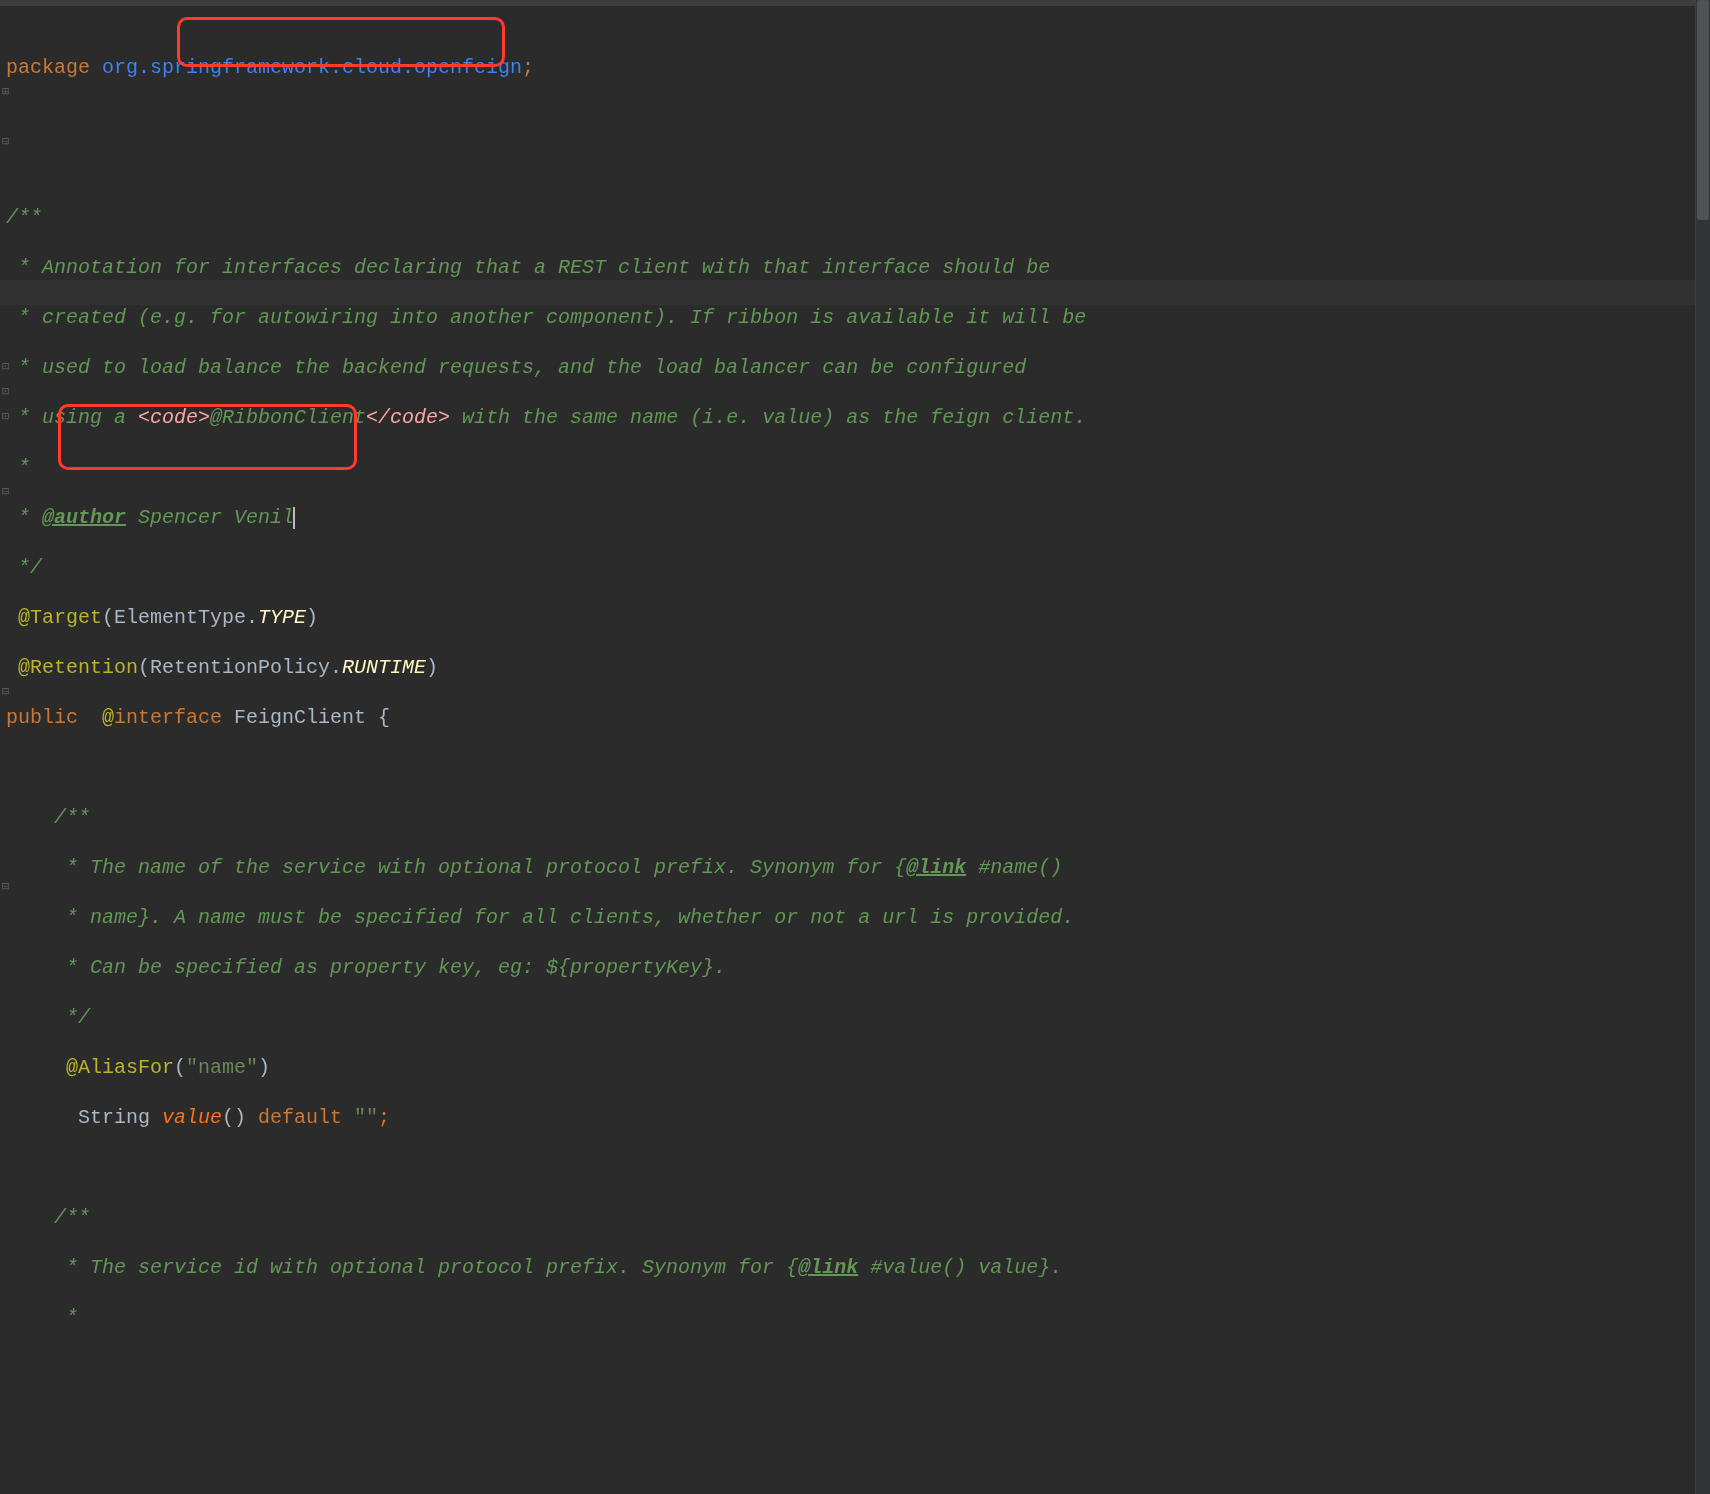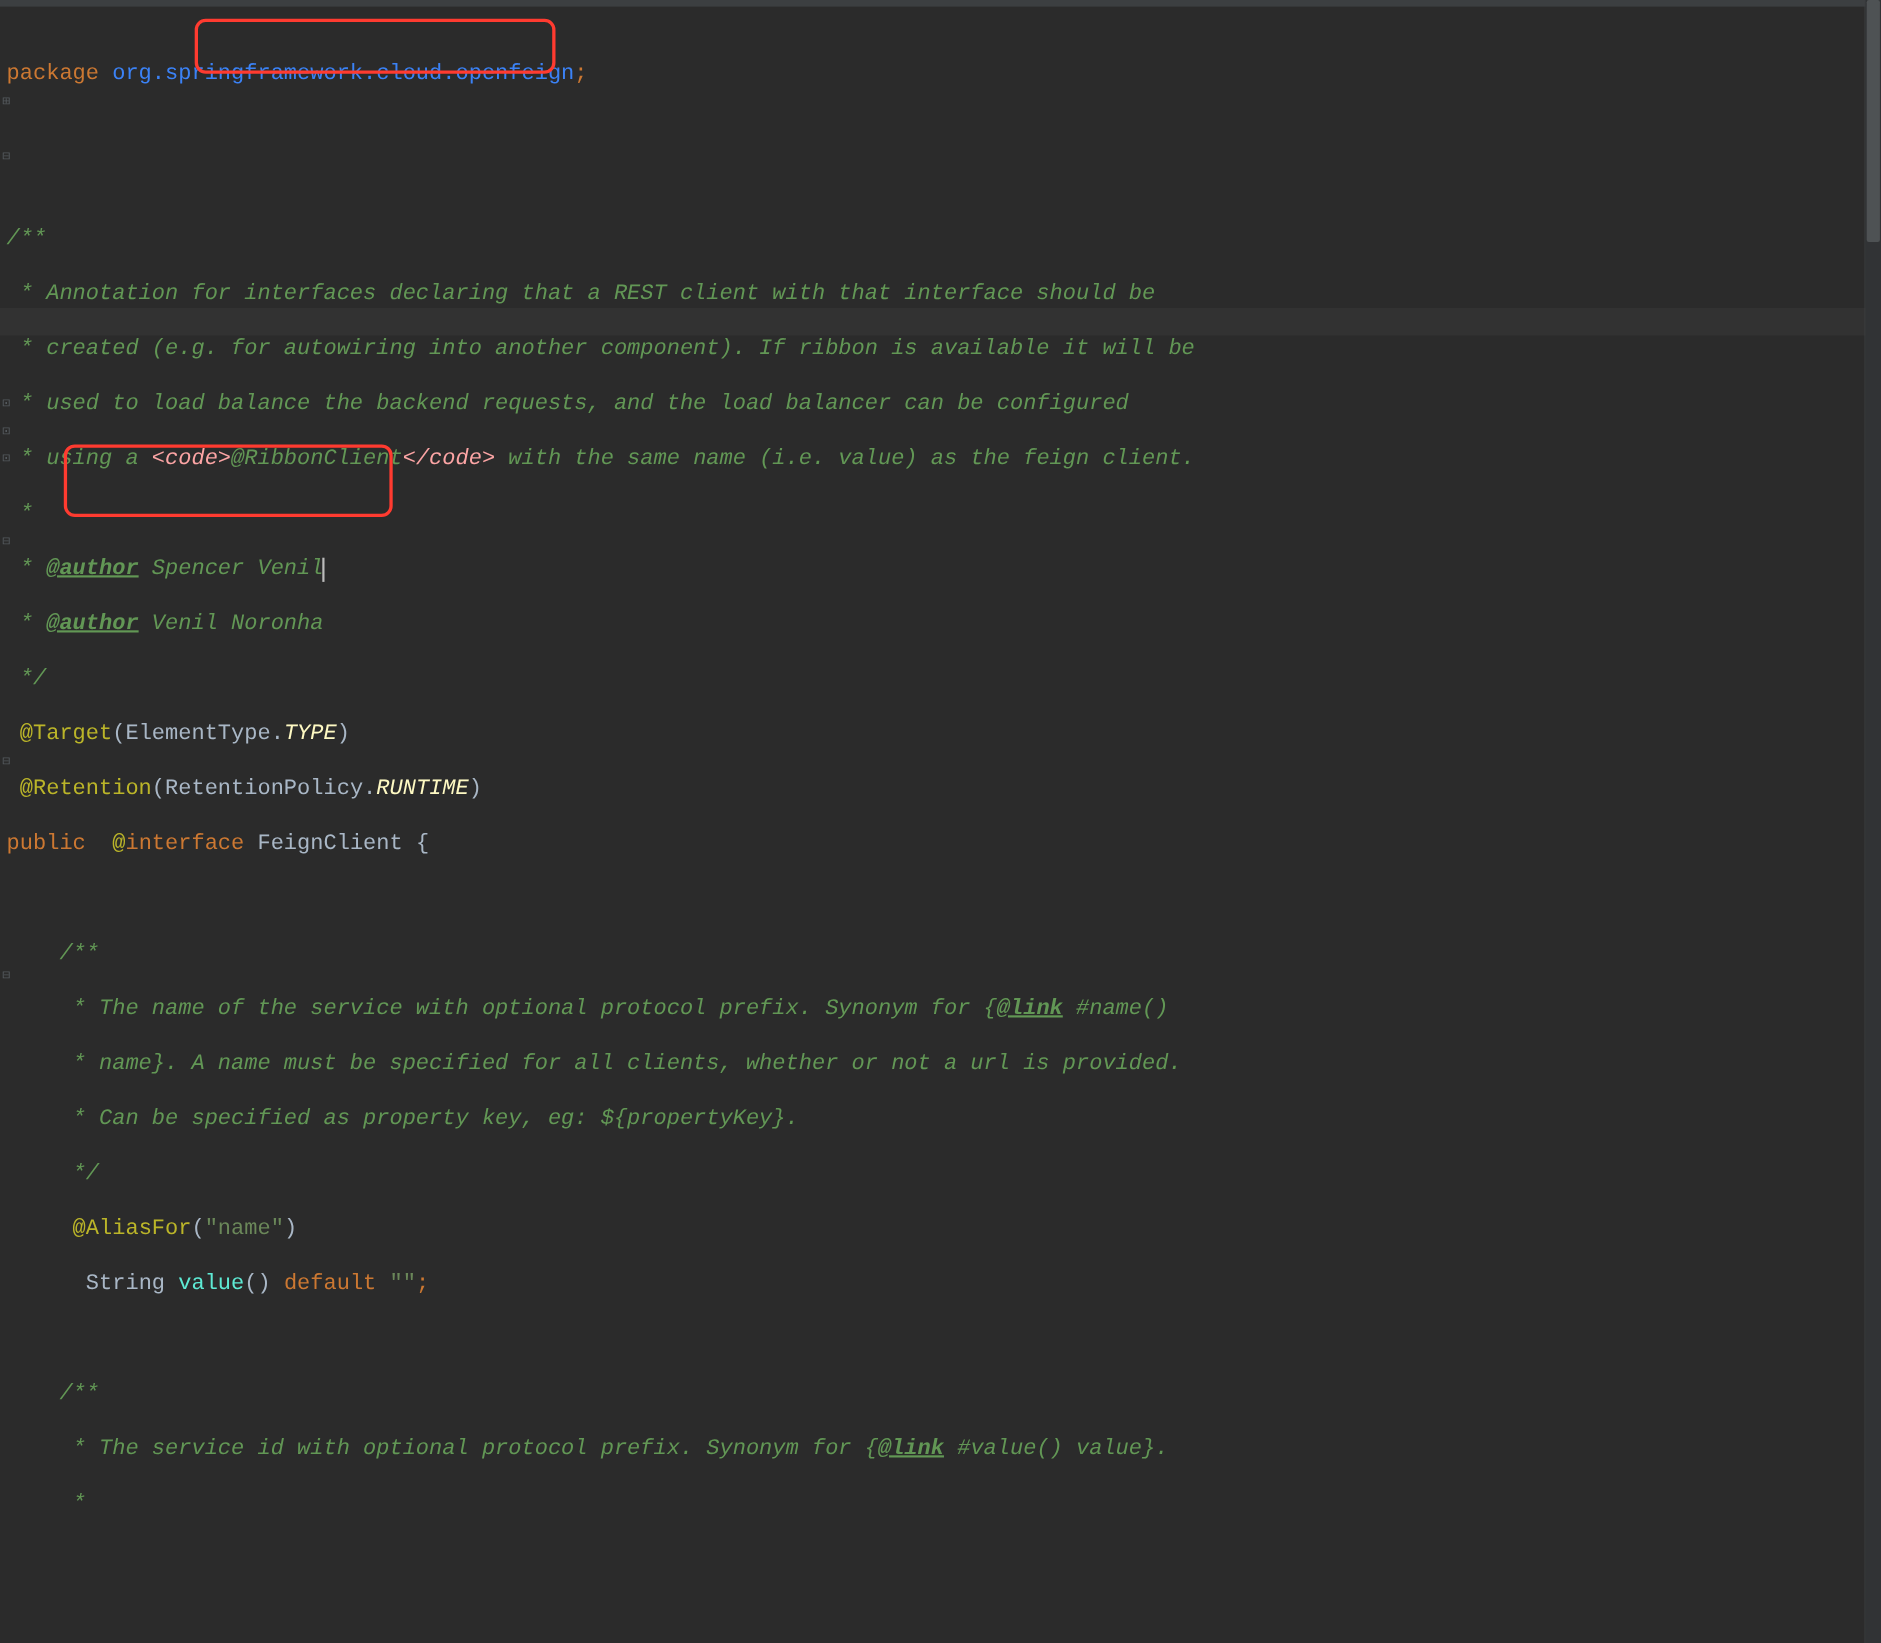--- a/index.html
+++ b/index.html
@@ -33,21 +33,21 @@
   }
   .kw{color:#cc7832;}        
   .id{color:#a9b7c6;}        
   .pkg{color:#3b82f6;}
   .doc{color:#629755;font-style:italic;}
   .doc-tag{color:#629755;font-style:italic;text-decoration:underline;font-weight:bold;}
   .doc-markup{color:#fca5a5;font-style:italic;}
   .anno{color:#bbb529;margin-left:12px;}      
   .const{color:#fef9c3;font-style:italic;}   
   .str{color:#6a8759;}       
-  .method-decl{color:#5eead4;}
+  .method-decl{color:#f97316;font-style:italic;}
   .type{color:#a9b7c6;margin-left:24px;}
   .brace{color:#a9b7c6;}
   .fold{background:#3b514d;color:#a9b7c6;padding:0 2px;border-radius:3px;font-style:normal;}
   .caret{
     display:inline-block;
     width:2px;height:22px;
     background:#bbbbbb;
     vertical-align:text-bottom;
     margin-left:-1px;
   }
@@ -109,21 +109,20 @@
 <span class="line"><span class="kw">package </span><span class="pkg">org.springframework.cloud.openfeign</span><span class="kw">;</span></span>
 <span class="line"></span>
 <span class="line"></span>
 <span class="line"><span class="doc">/**</span></span>
 <span class="line"><span class="doc"> * Annotation for interfaces declaring that a REST client with that interface should be</span></span>
 <span class="line"><span class="doc"> * created (e.g. for autowiring into another component). If ribbon is available it will be</span></span>
 <span class="line"><span class="doc"> * used to load balance the backend requests, and the load balancer can be configured</span></span>
 <span class="line"><span class="doc"> * using a </span><span class="doc-markup">&lt;code&gt;</span><span class="doc">@RibbonClient</span><span class="doc-markup">&lt;/code&gt;</span><span class="doc"> with the same name (i.e. value) as the feign client.</span></span>
 <span class="line"><span class="doc"> *</span></span>
 <span class="line"><span class="doc"> * </span><span class="doc-tag">@author</span><span class="doc"> Spencer Venil</span><span class="caret"></span></span>
-<span class="line"><span class="doc"> * </span><span class="doc-tag">@author</span><span class="doc"> Venil Noronha</span></span>
 <span class="line"><span class="doc"> */</span></span>
 <span class="line"><span class="anno">@Target</span><span class="id">(</span><span class="id">ElementType</span><span class="id">.</span><span class="const">TYPE</span><span class="id">)</span></span>
 <span class="line"><span class="anno">@Retention</span><span class="id">(</span><span class="id">RetentionPolicy</span><span class="id">.</span><span class="const">RUNTIME</span><span class="id">)</span></span>
 <span class="line"><span class="kw">public </span><span class="anno">@</span><span class="kw">interface </span><span class="id">FeignClient </span><span class="brace">{</span></span>
 <span class="line"></span>
 <span class="line"><span class="doc">    /**</span></span>
 <span class="line"><span class="doc">     * The name of the service with optional protocol prefix. Synonym for {</span><span class="doc-tag">@link</span><span class="doc"> #name()</span></span>
 <span class="line"><span class="doc">     * name}. A name must be specified for all clients, whether or not a url is provided.</span></span>
 <span class="line"><span class="doc">     * Can be specified as property key, eg: ${propertyKey}.</span></span>
 <span class="line"><span class="doc">     */</span></span>

